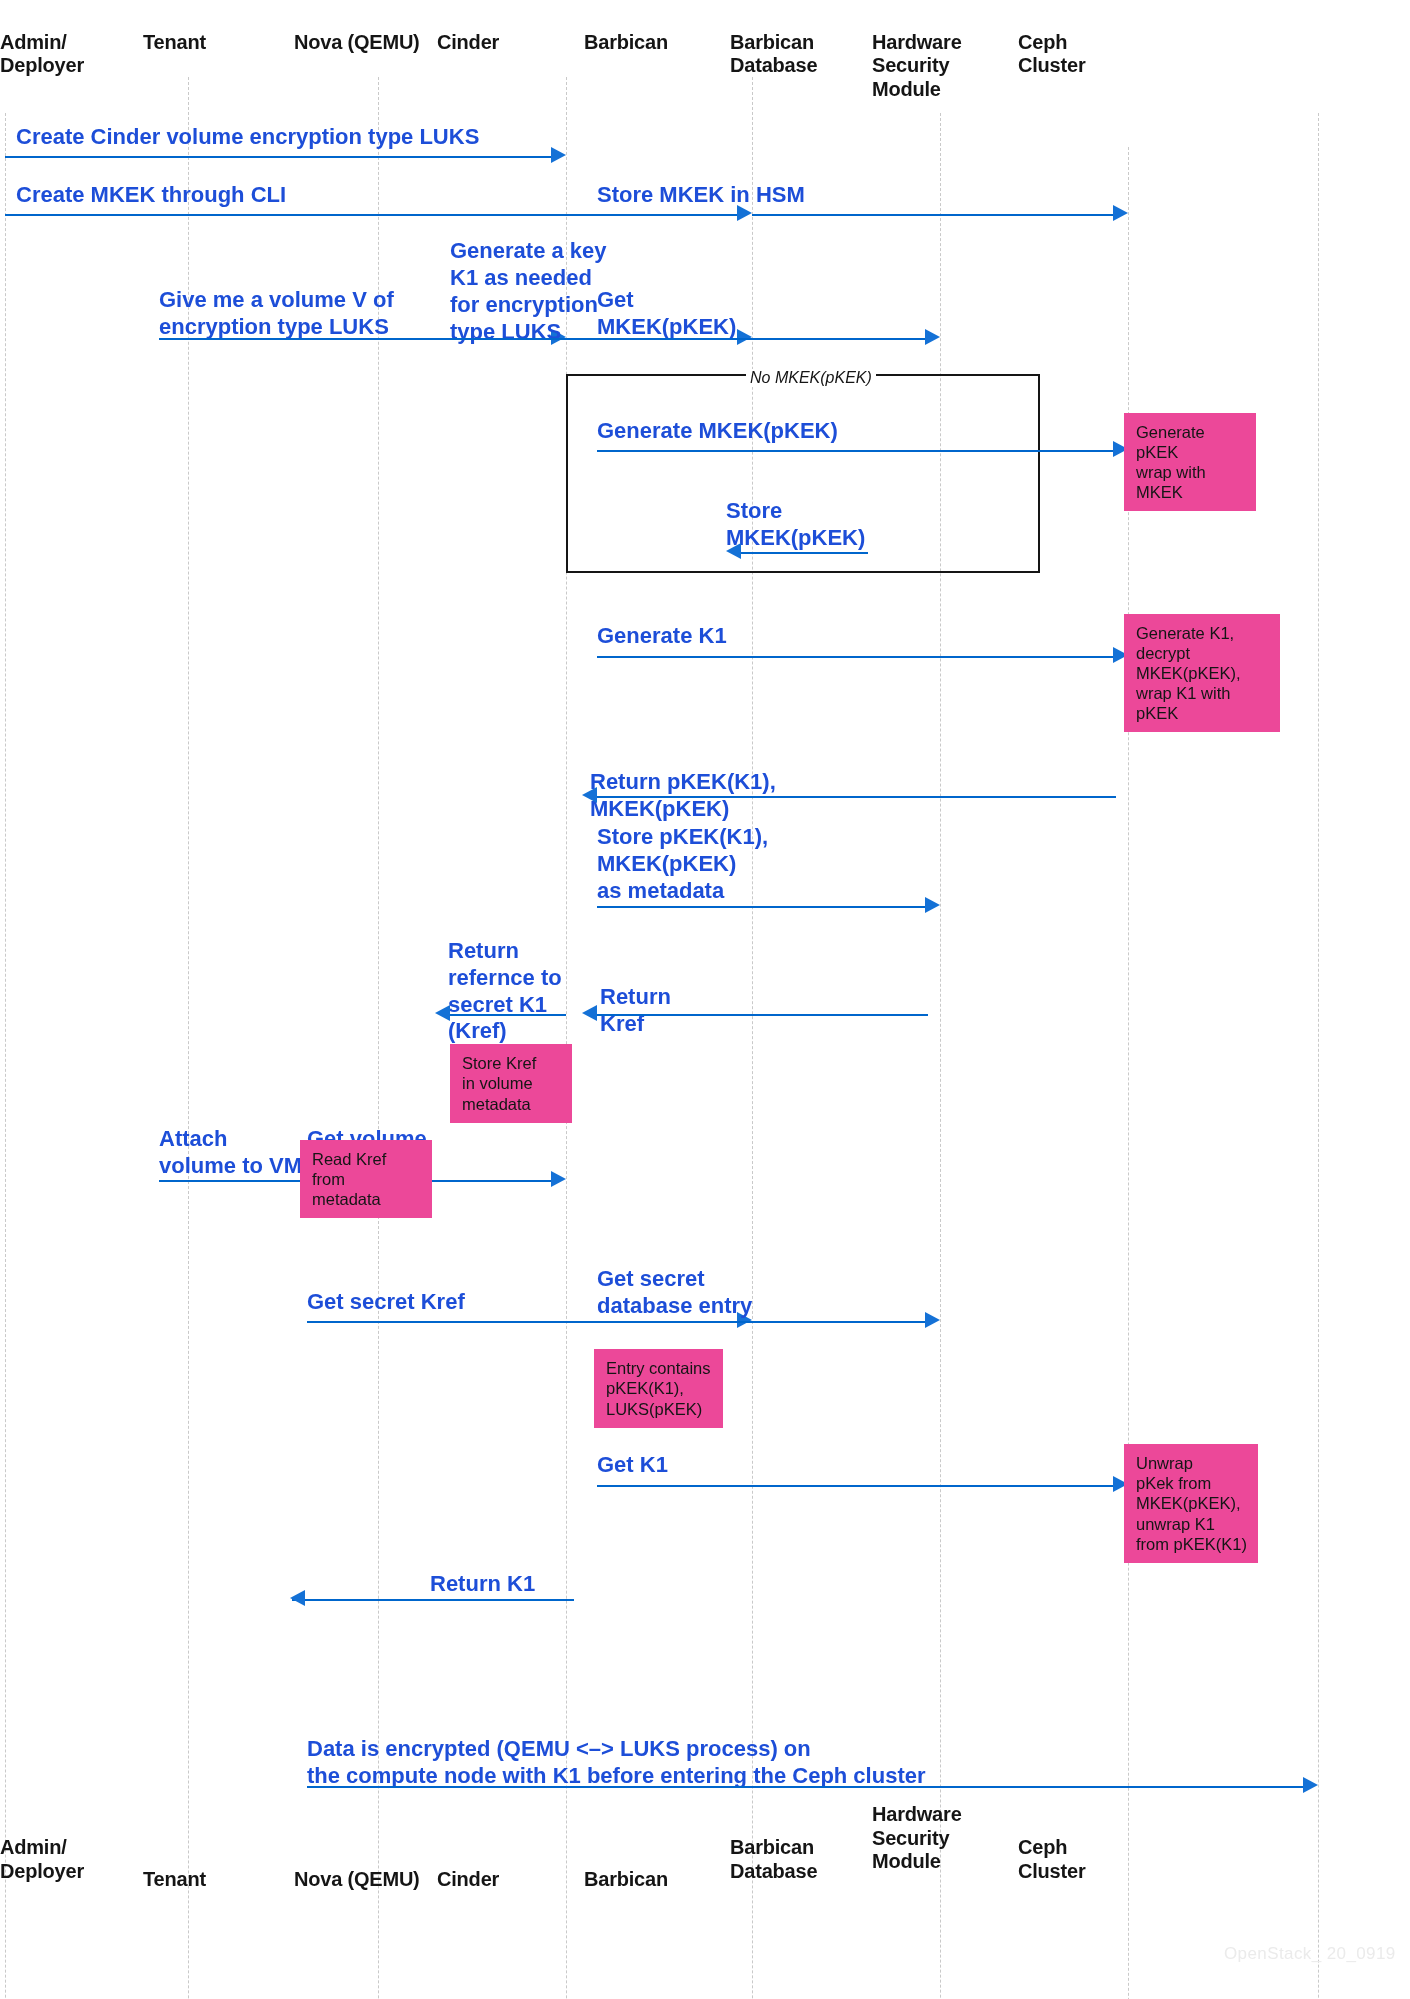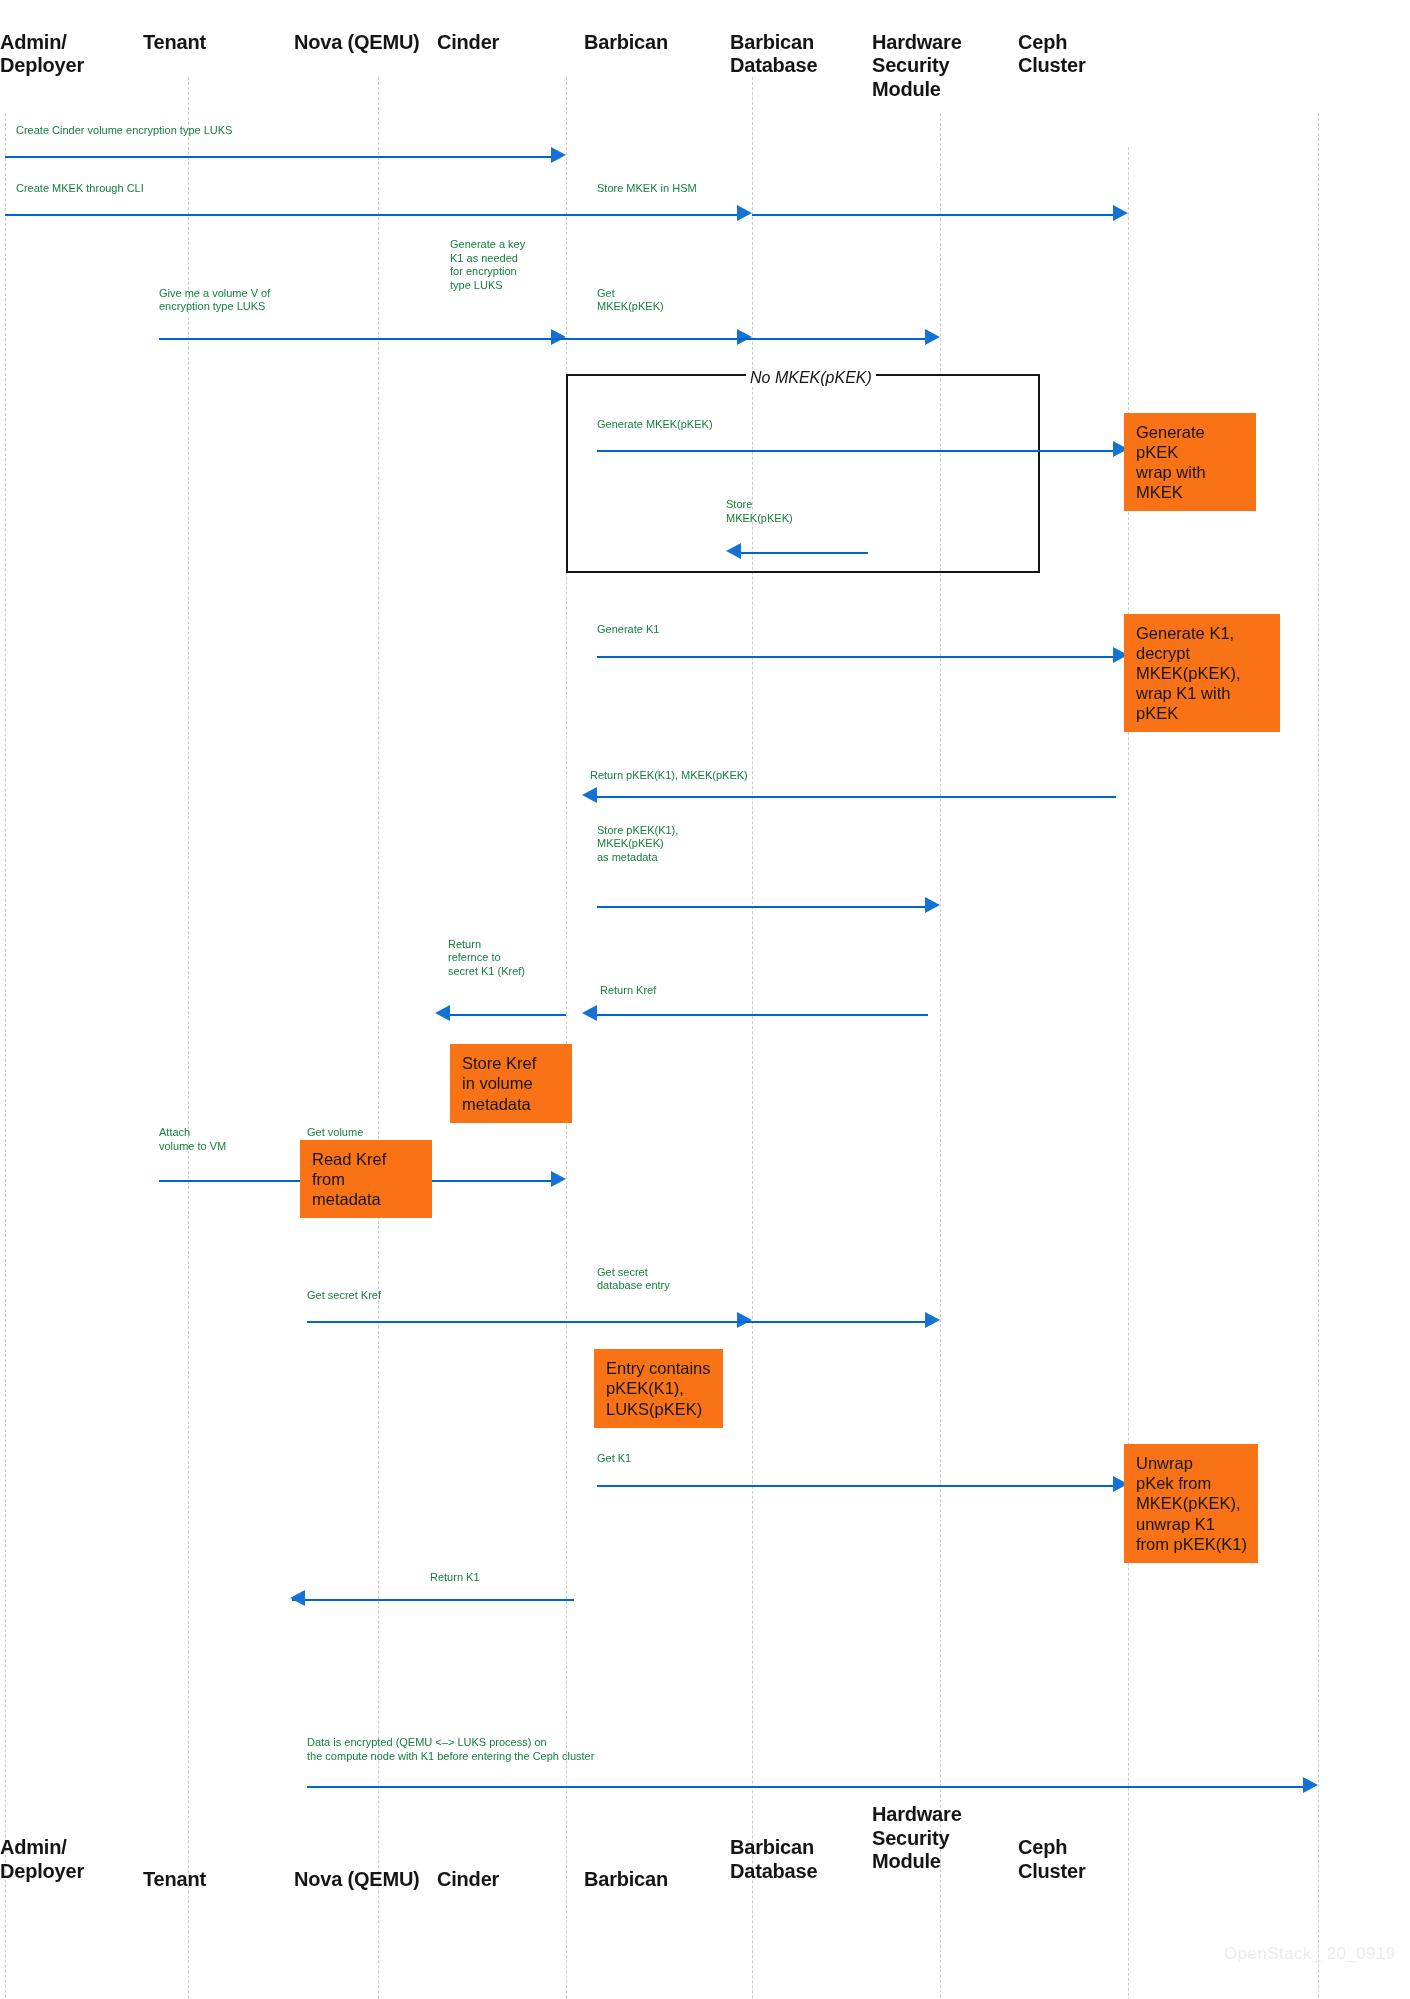--- a/index.html
+++ b/index.html
@@ -56,32 +56,32 @@
   .arrowhead.right {
     border-left: 15px solid #1471d6;
   }
   .arrowhead.left {
     border-right: 15px solid #1471d6;
   }
 
   
   .caption {
     position: absolute;
-    font-size: 11px;
+    font-size: 22px;
     line-height: 1.22;
-    color: #15803d;
+    color: #1d4ed8;
     white-space: pre-line;
-    font-weight: normal;
+    font-weight: bold;
   }
   .caption.right-align { text-align: left; }
 
   
   .note {
     position: absolute;
-    background: #f97316;
+    background: #ec4899;
     color: #151515;
     font-size: 16.5px;
     line-height: 1.22;
     padding: 9px 11px 9px 12px;
     box-sizing: border-box;
     white-space: pre-line;
   }
 
   
   .fragment {

